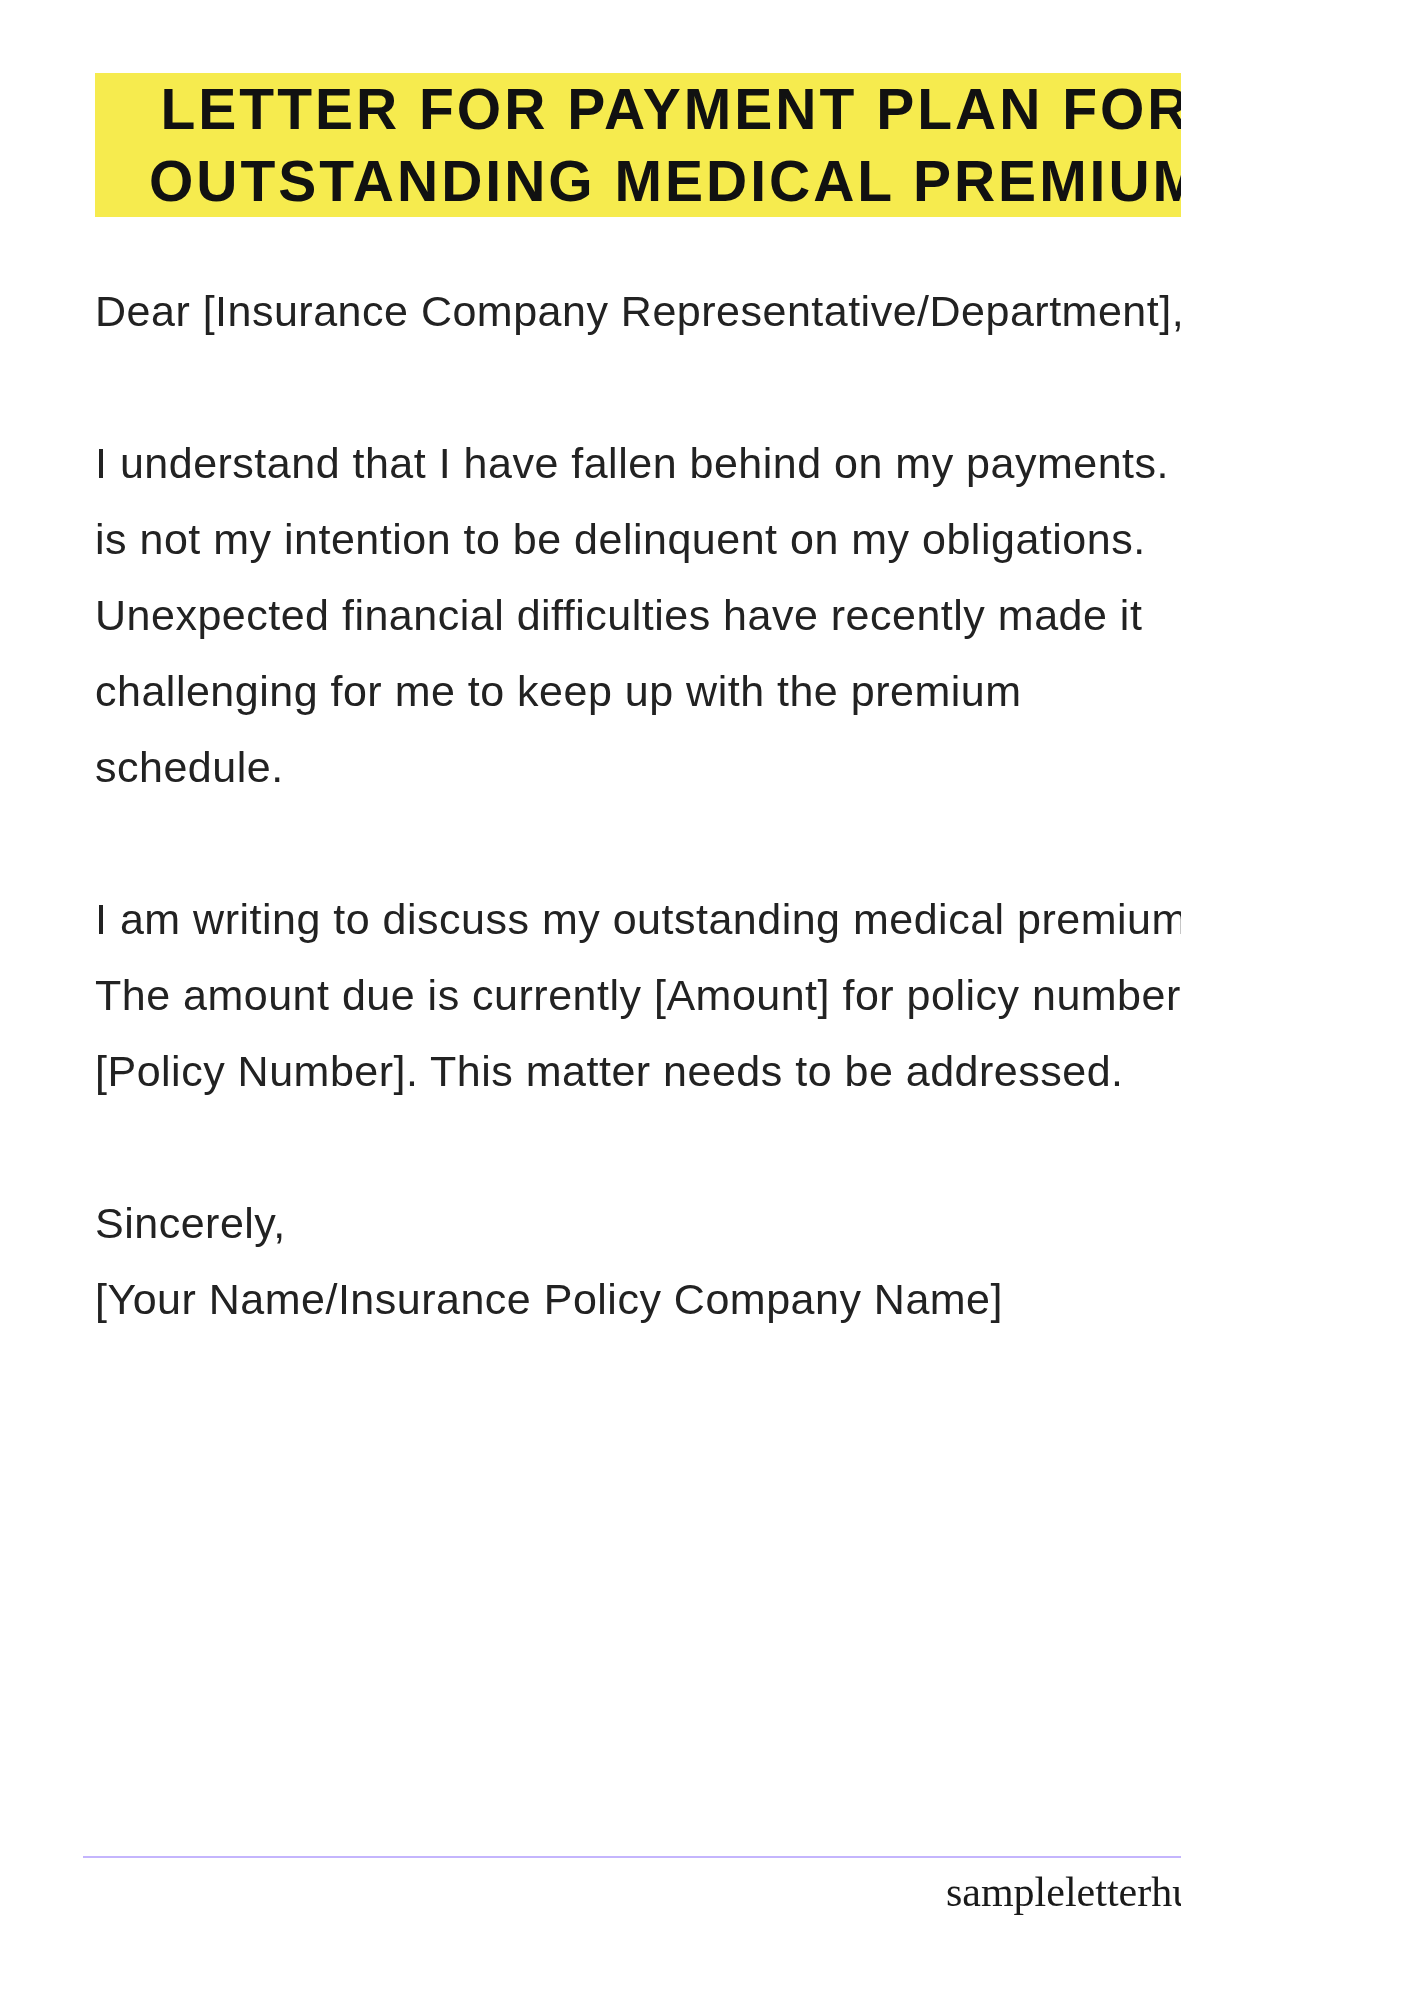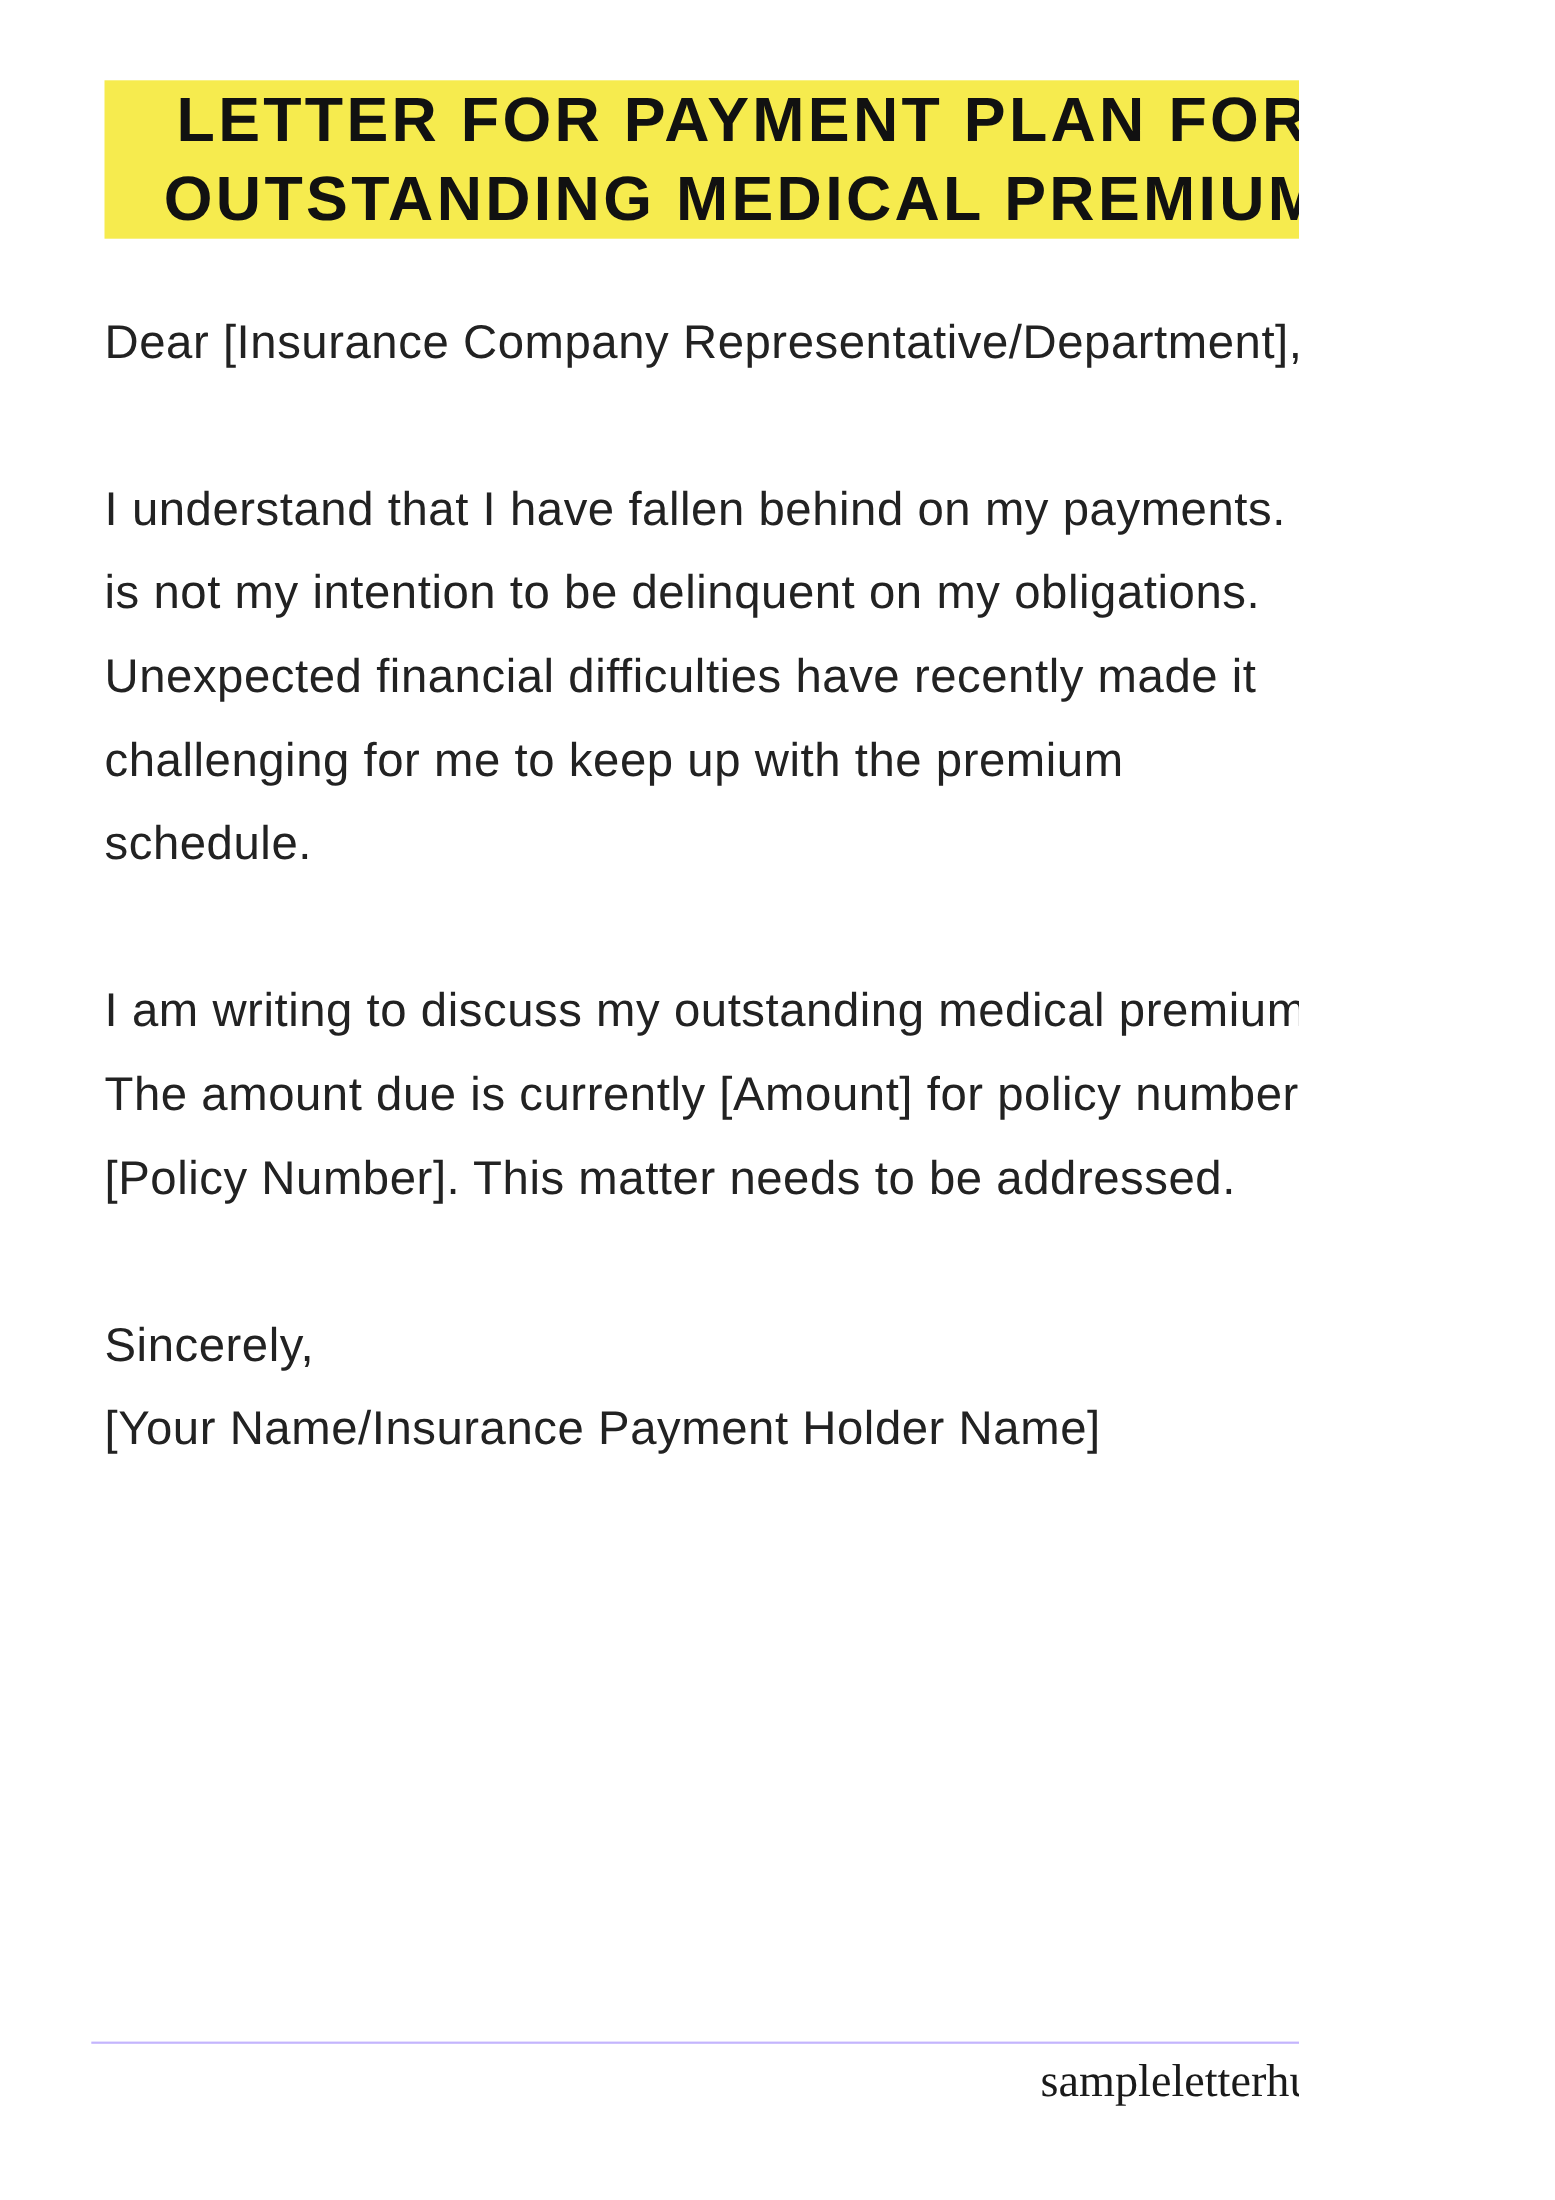--- a/index.html
+++ b/index.html
@@ -74,20 +74,20 @@
 Unexpected financial difficulties have recently made it
 challenging for me to keep up with the premium
 schedule.</p>
 
     <p class="para">I am writing to discuss my outstanding medical premium.
 The amount due is currently [Amount] for policy number
 [Policy Number]. This matter needs to be addressed.</p>
 
 
     <p class="para closing">Sincerely,
-[Your Name/Insurance Payment Holder Name]</p>
+[Your Name/Insurance Policy Company Name]</p>
 
   </div>
 
   <div class="footer">
     <span class="site">sampleletterhub.com</span>
   </div>
 </div>
 
 </body></html>

